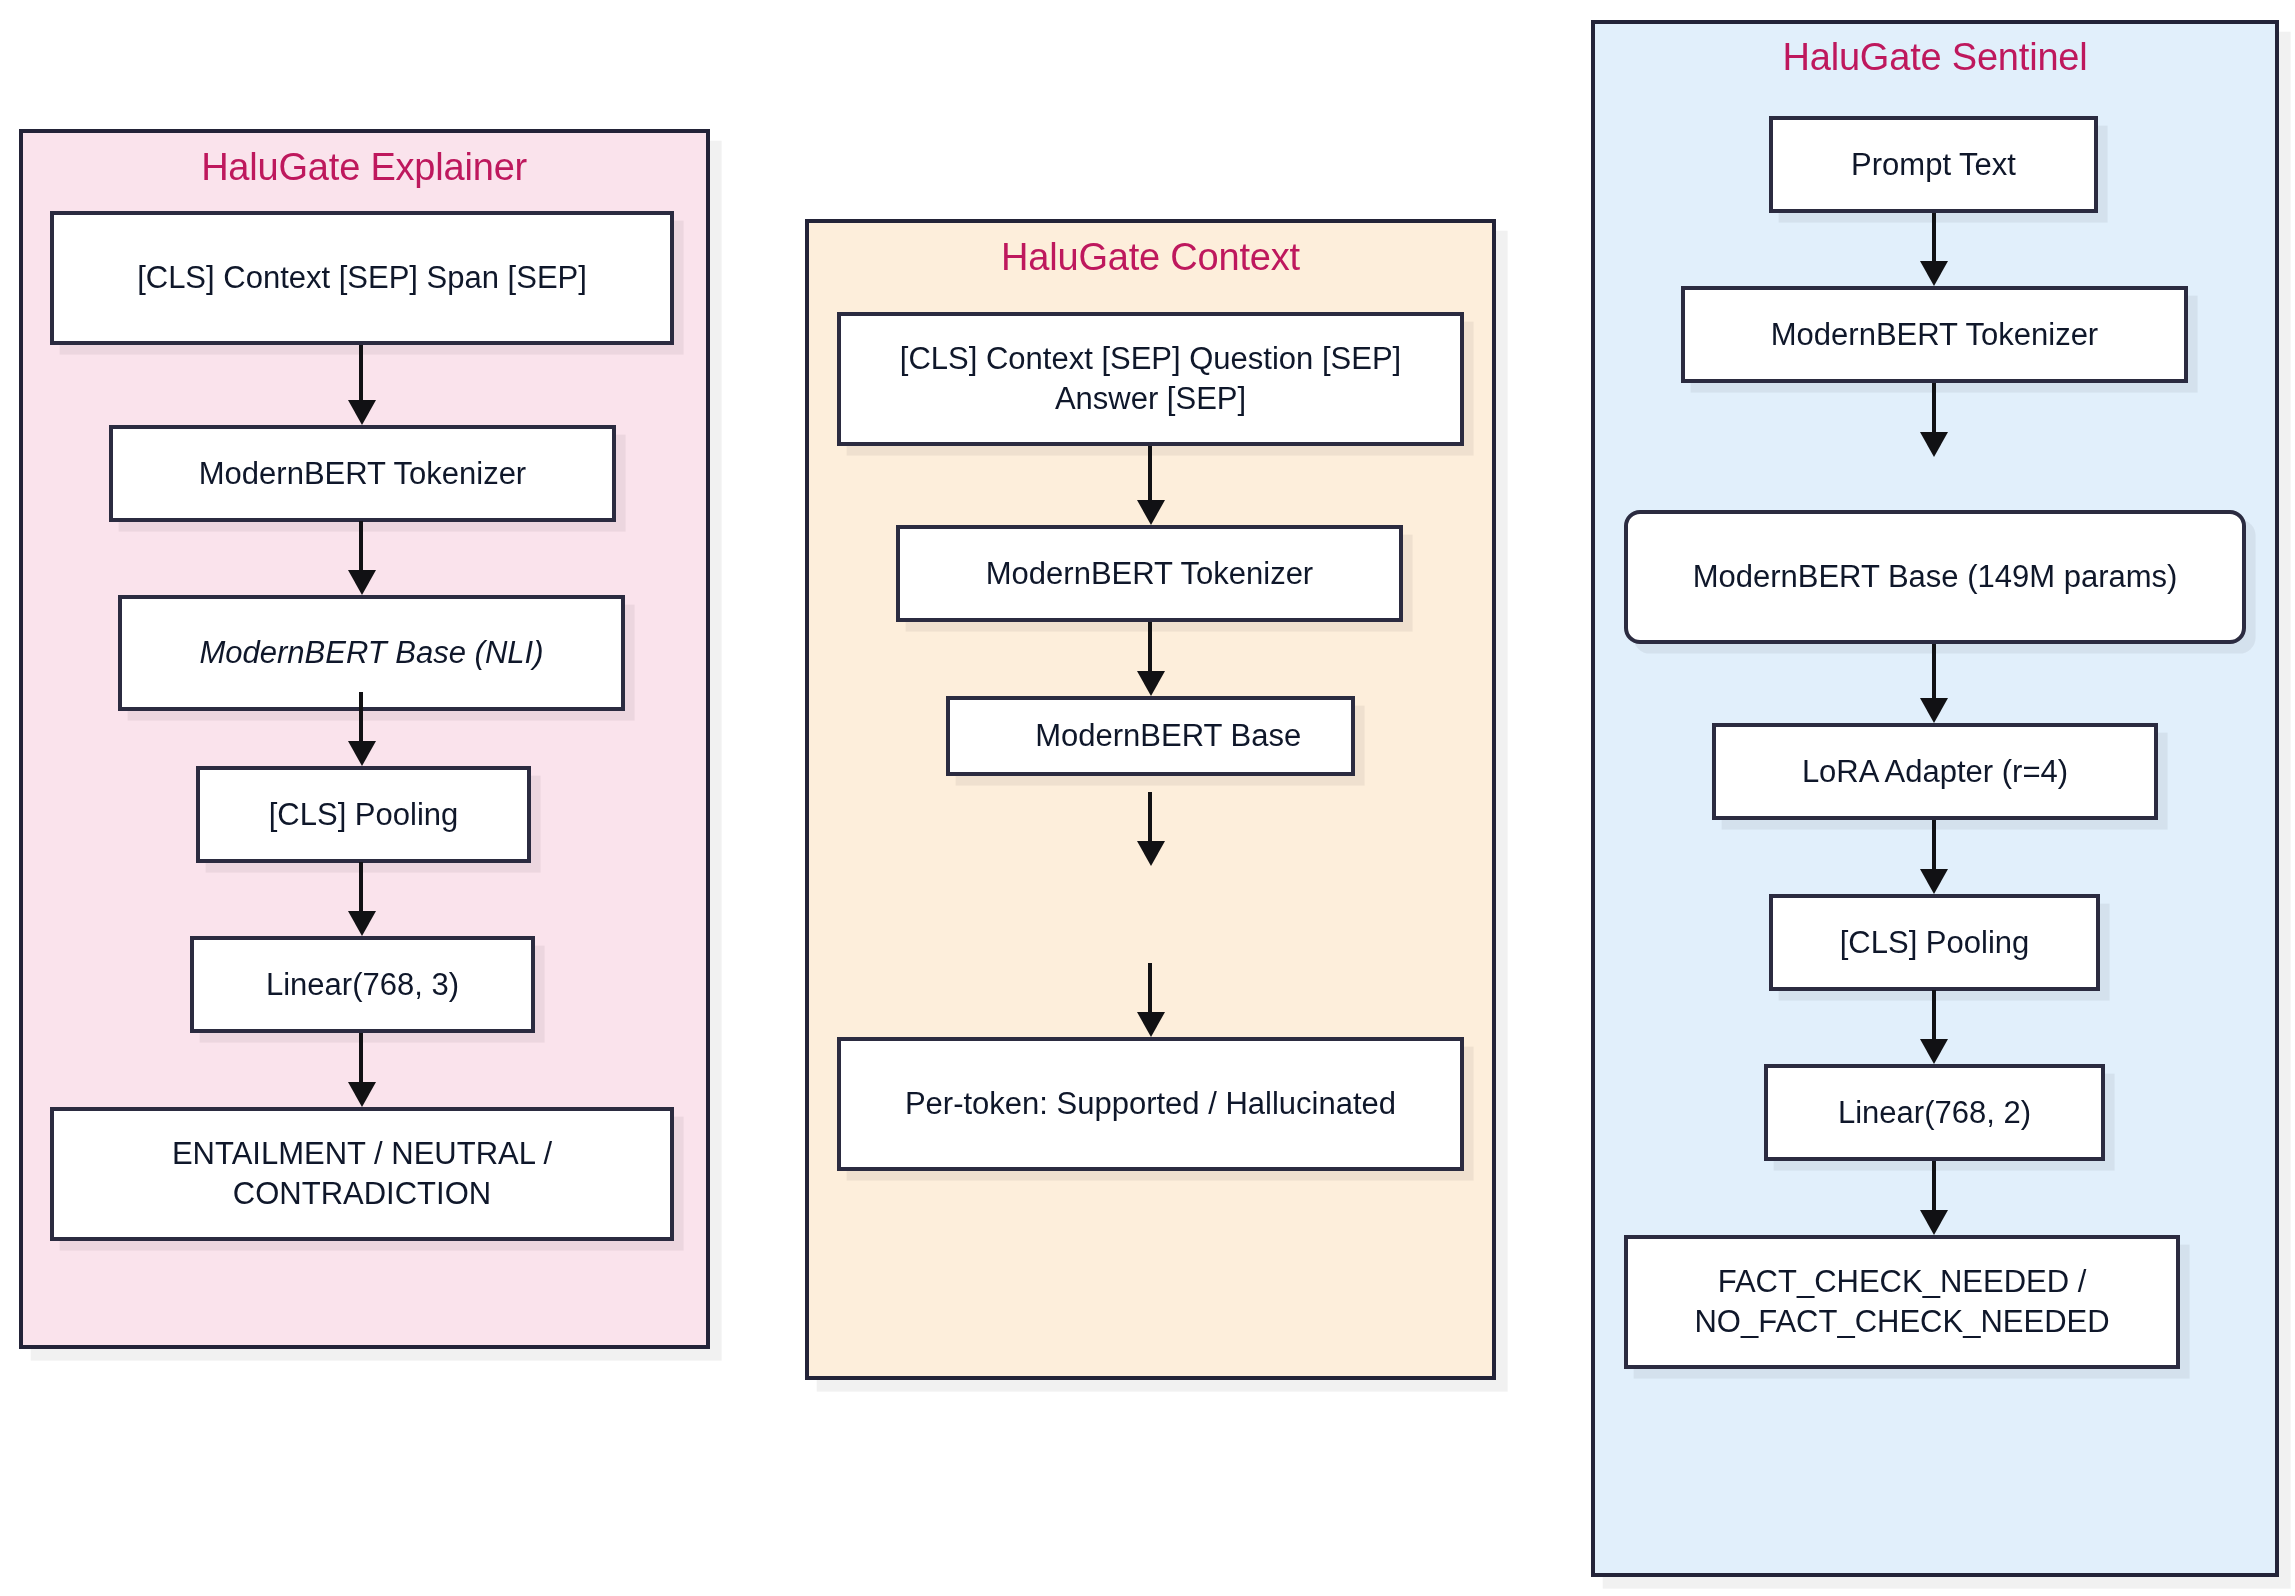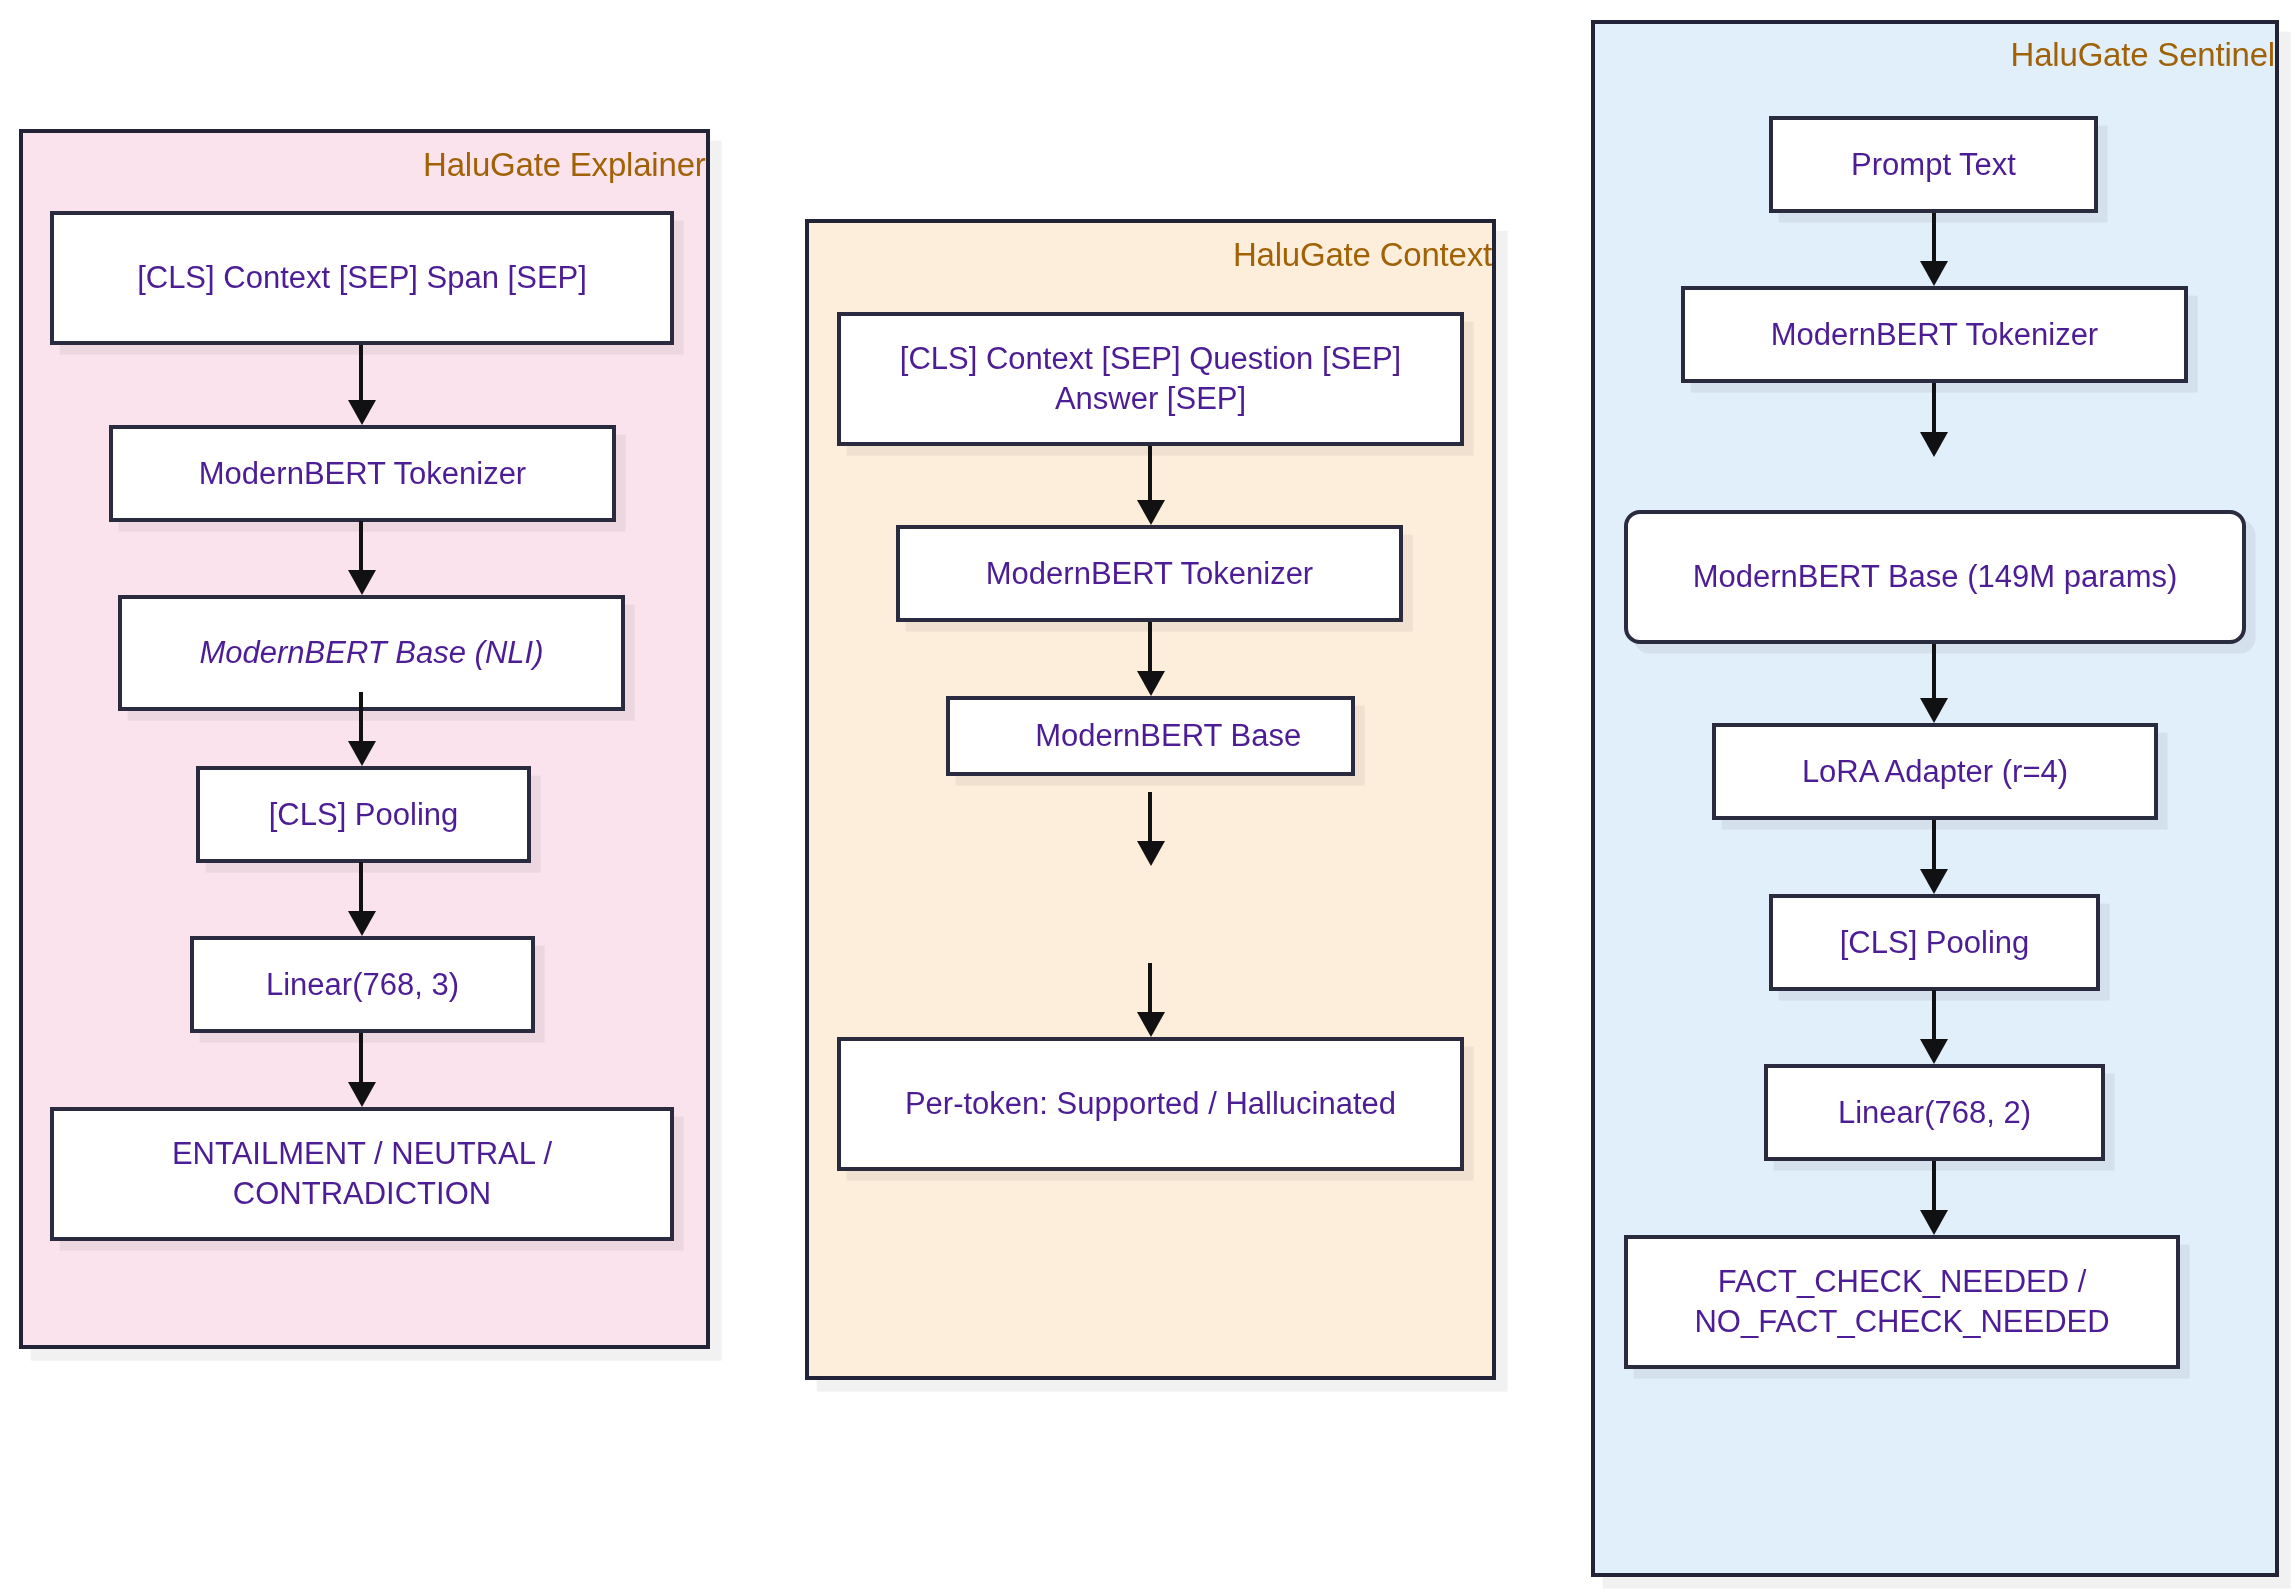--- a/index.html
+++ b/index.html
@@ -23,39 +23,39 @@
   .subgraph {
     position: absolute;
     box-sizing: border-box;
     border: 4.8px solid #232338;
     box-shadow: 11.7px 11.7px 0 0 rgba(0,0,0,0.055);
   }
   .subgraph-title {
     position: absolute;
     left: 0;
     right: 0;
-    text-align: right;
-    color: #a16207;
-    font-size: 33px;
+    text-align: center;
+    color: #be185d;
+    font-size: 38px;
     font-weight: 400;
     letter-spacing: -0.2px;
     white-space: nowrap;
   }
 
   
   .node {
     position: absolute;
     box-sizing: border-box;
     background: #ffffff;
     border: 4.8px solid #2b2b40;
     display: flex;
     align-items: center;
     justify-content: center;
     text-align: center;
-    color: #4c1d95;
+    color: #0f172a;
     font-size: 31px;
     line-height: 1.28;
     padding: 3.2px 9.6px;
     box-shadow: 9.6px 9.6px 0 0 rgba(0,0,0,0.055);
   }
   .node .label { display: block; width: 100%; }
 
   
   .edge {
     position: absolute;

